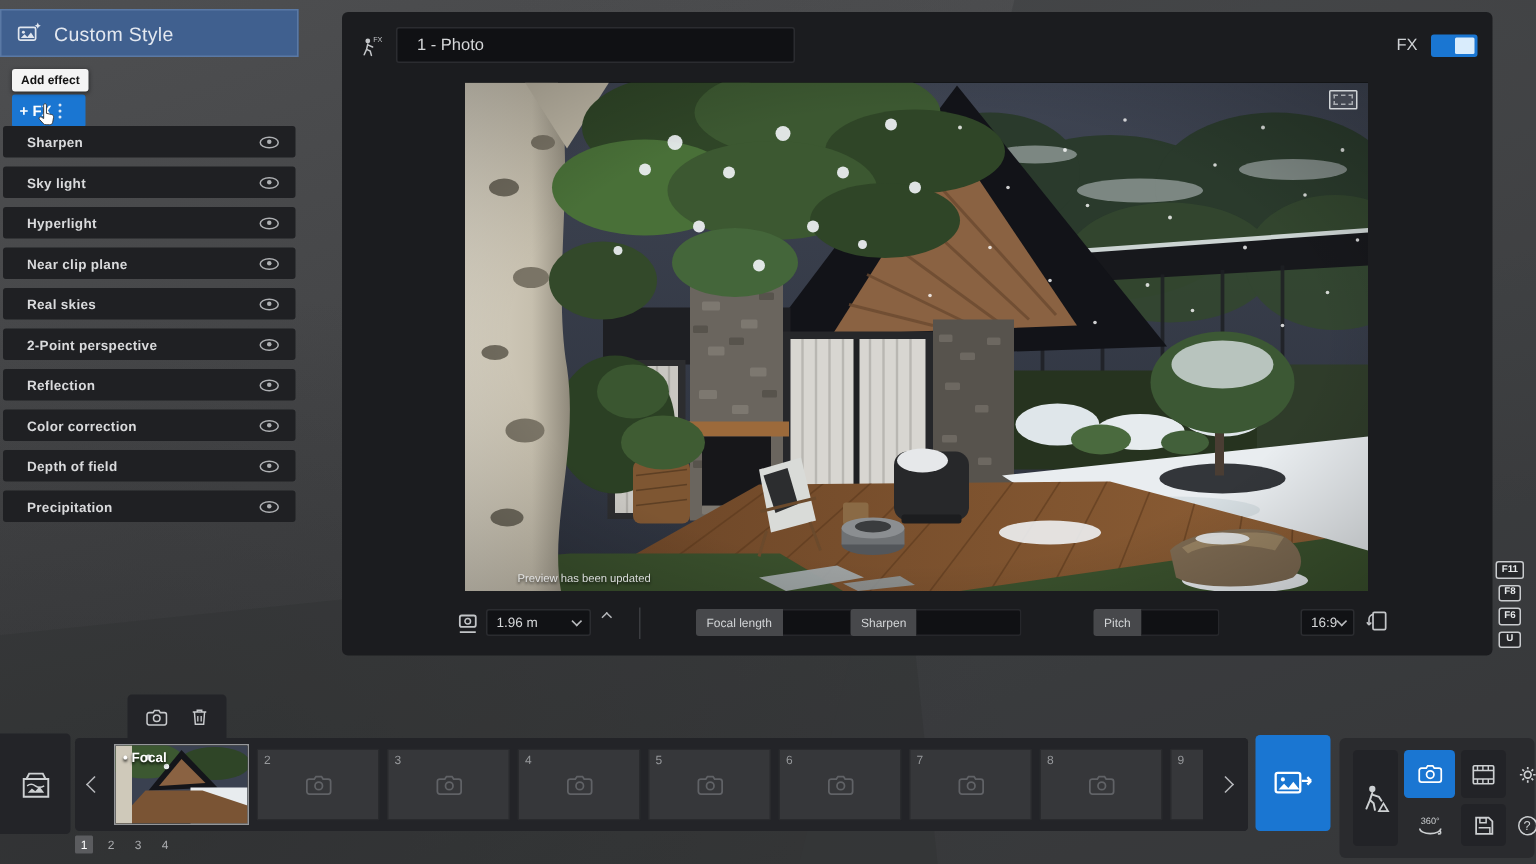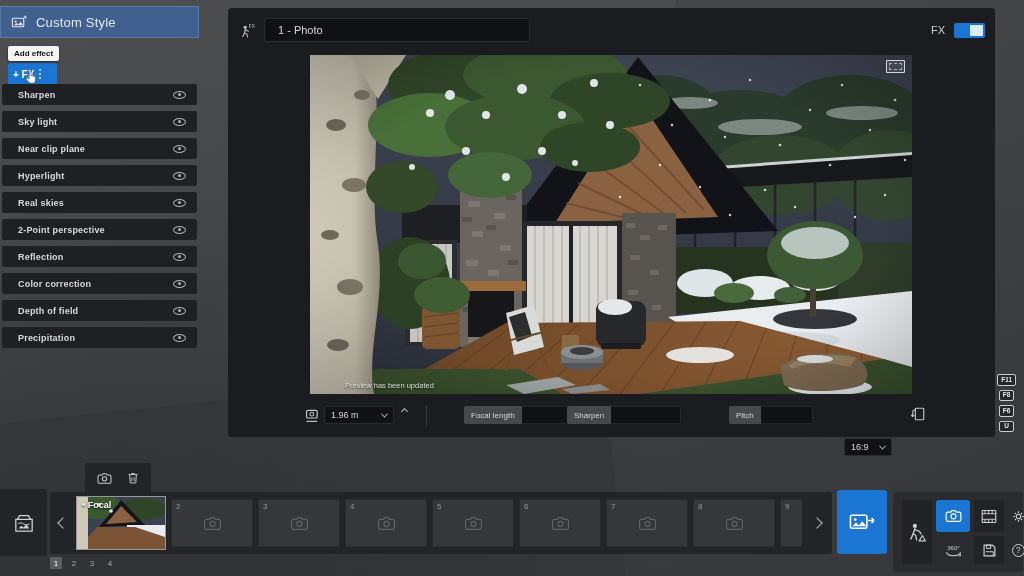--- a/index.html
+++ b/index.html
@@ -58,21 +58,21 @@
   .chev.down{transform:rotate(45deg) translate(-1px,-1px);}
   .chev.up{transform:rotate(-135deg);}
   .chev-up-btn{left:174px;top:15px;cursor:pointer;}
   .vdiv{left:198px;top:11px;width:1px;height:21px;background:#3b3c40;}
   .field{display:flex;height:18px;}
   .field .flabel{background:#47484b;color:#d3d5d7;font-size:8px;display:flex;align-items:center;padding:0 7px;border-radius:2px 0 0 2px;white-space:nowrap;}
   .field .mini-input{background:#101114;border:1px solid #26272b;border-left:none;border-radius:0 2px 2px 0;color:#d5d7d9;font-size:9px;padding:0 5px;outline:none;font-family:"Liberation Sans",sans-serif;}
   .focal-field{left:220px;top:12px;padding-left:16px;}
   .heading-field{left:339px;top:12px;}
   .pitch-field{left:477px;top:12px;margin-left:24px;}
-  .aspect-select{left:616px;top:12px;width:48px;margin-top:32px;}
+  .aspect-select{left:639px;top:12px;width:36px;}
   .orient-ic{left:682px;top:12px;color:#c3c5c8;cursor:pointer;}
 
   
   .hotkeys{position:absolute;right:8px;top:374px;display:flex;flex-direction:column;gap:4px;align-items:center;}
   .hotkey{min-width:15px;padding:1.5px 3px;background:#26272a;border:1px solid #c9cbce;border-radius:2px;color:#e7e9eb;font-size:6.5px;font-weight:bold;text-align:center;line-height:1;cursor:pointer;}
 
   
   .archive-btn{position:absolute;left:0;top:489px;width:47px;height:67px;background:#232428;border-radius:0 3px 3px 0;display:flex;align-items:center;justify-content:center;color:#cdd0d2;cursor:pointer;}
   .strip-tools{position:absolute;left:85px;top:463px;width:66px;height:30px;background:#232428;border-radius:3px 3px 0 0;display:flex;align-items:center;justify-content:center;gap:15px;color:#c8cacd;}
   .strip-tools .tbtn{display:flex;cursor:pointer;}
@@ -131,25 +131,25 @@
     <div class="effects-list">
         <div class="effect-row">
     <span class="effect-label">Sharpen</span>
     <span class="eye"></span>
   </div>
         <div class="effect-row">
     <span class="effect-label">Sky light</span>
     <span class="eye"></span>
   </div>
         <div class="effect-row">
+    <span class="effect-label">Hyperlight</span>
+    <span class="eye"></span>
+  </div>
+        <div class="effect-row">
     <span class="effect-label">Near clip plane</span>
-    <span class="eye"></span>
-  </div>
-        <div class="effect-row">
-    <span class="effect-label">Hyperlight</span>
     <span class="eye"></span>
   </div>
         <div class="effect-row">
     <span class="effect-label">Real skies</span>
     <span class="eye"></span>
   </div>
         <div class="effect-row">
     <span class="effect-label">2-Point perspective</span>
     <span class="eye"></span>
   </div>

